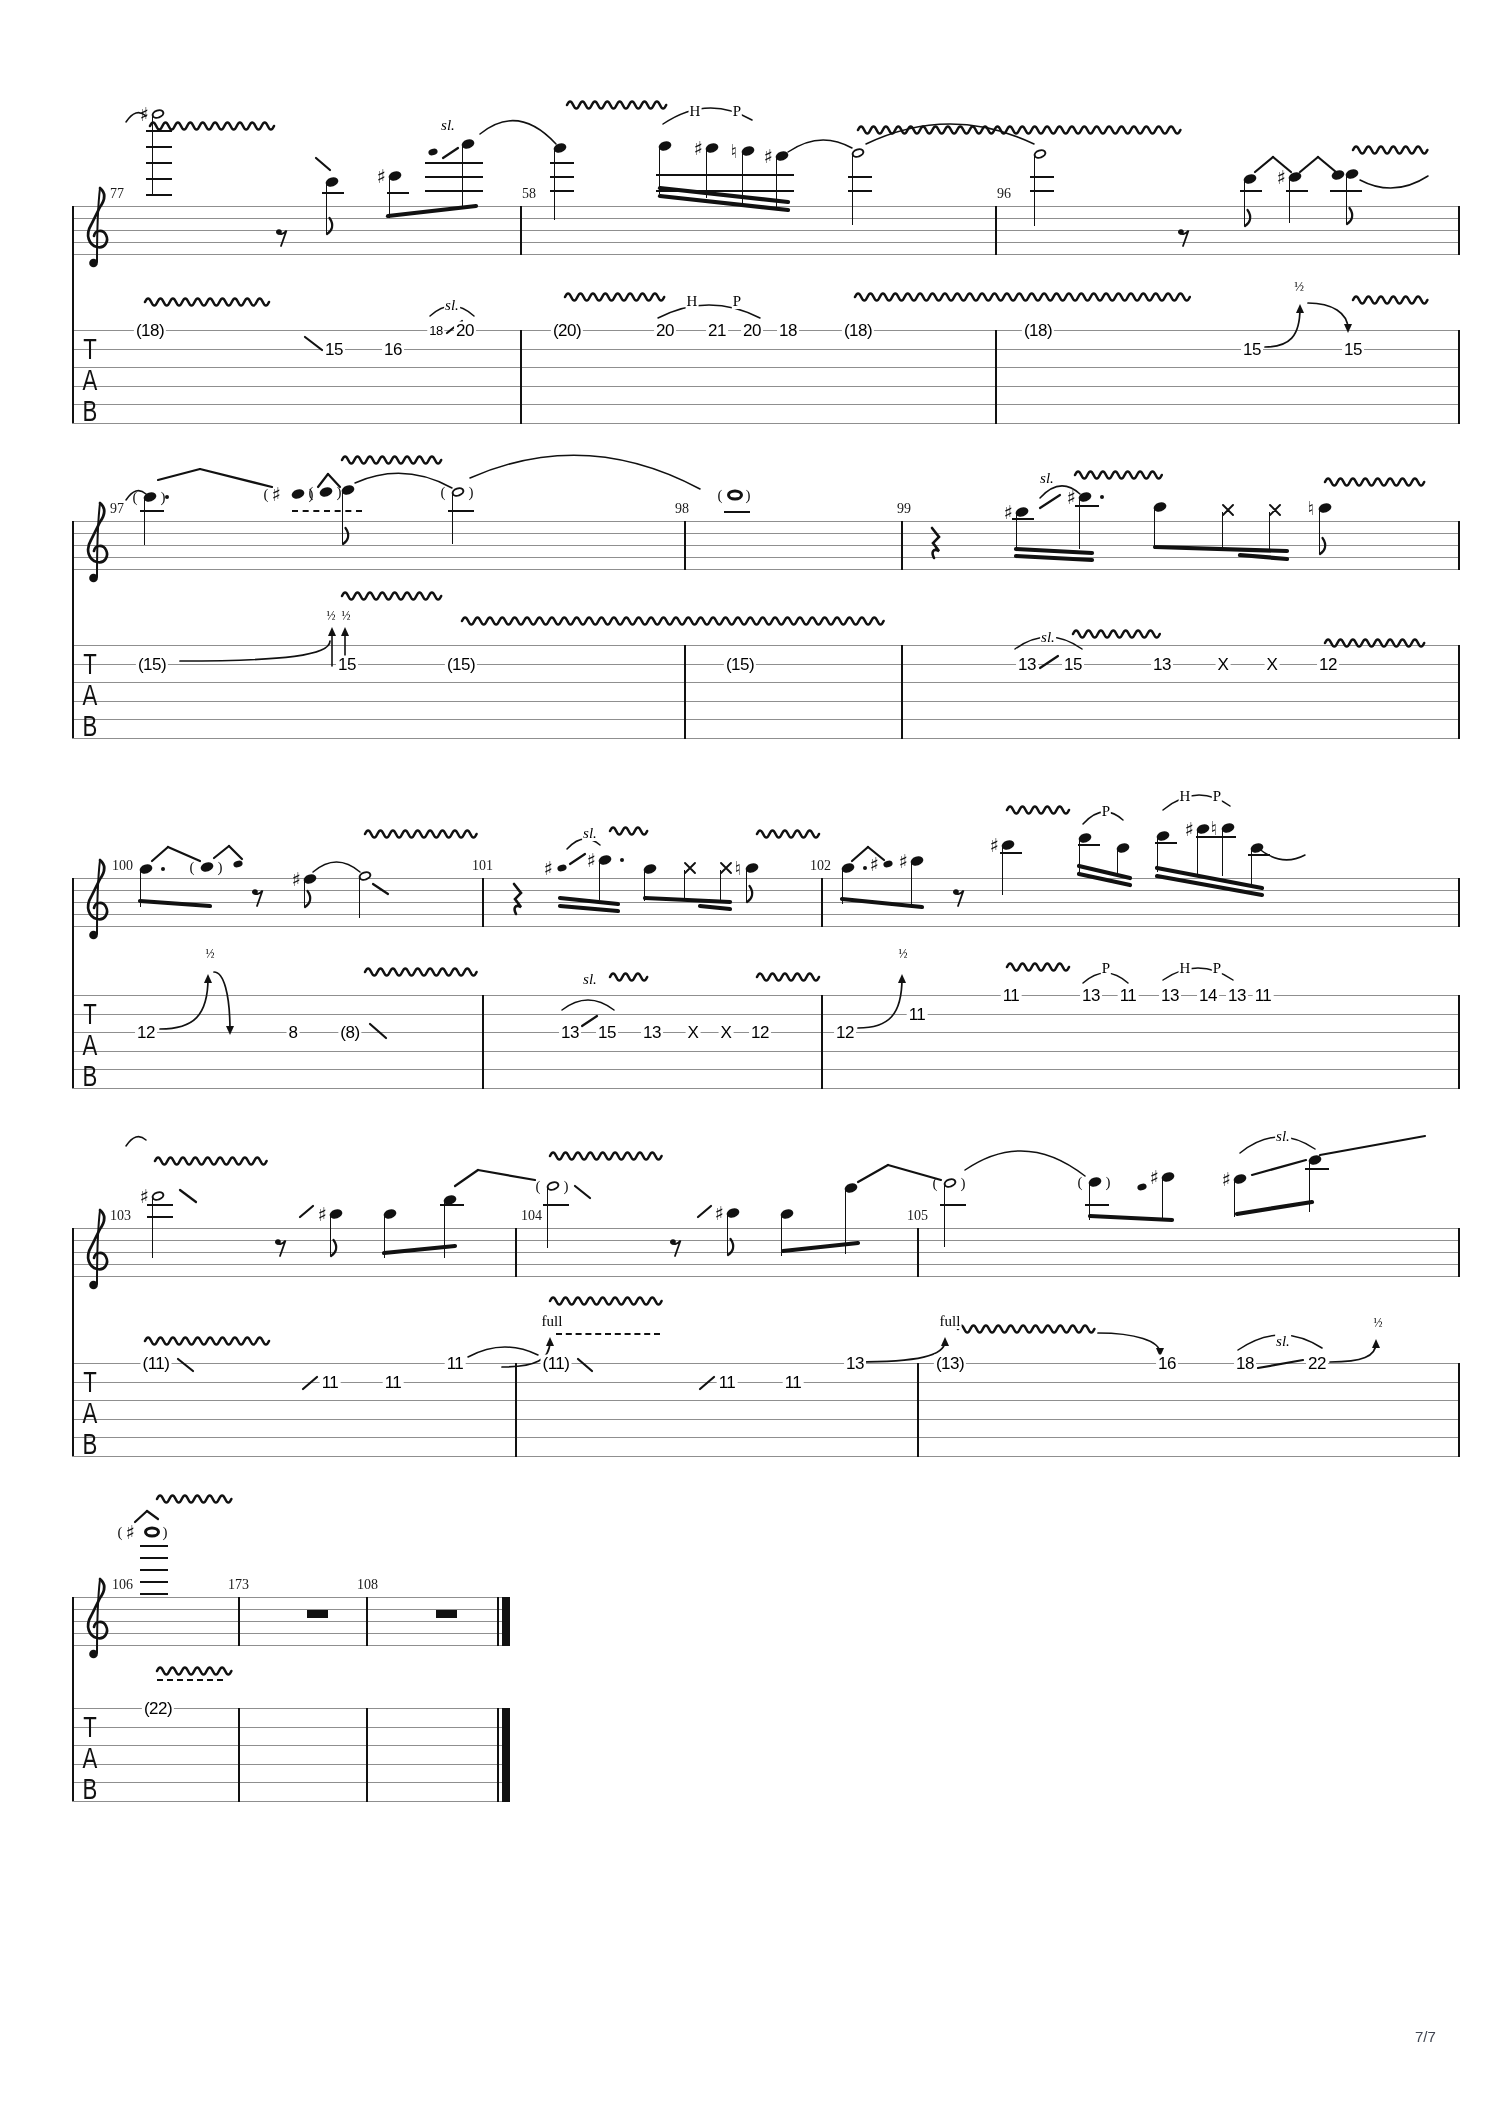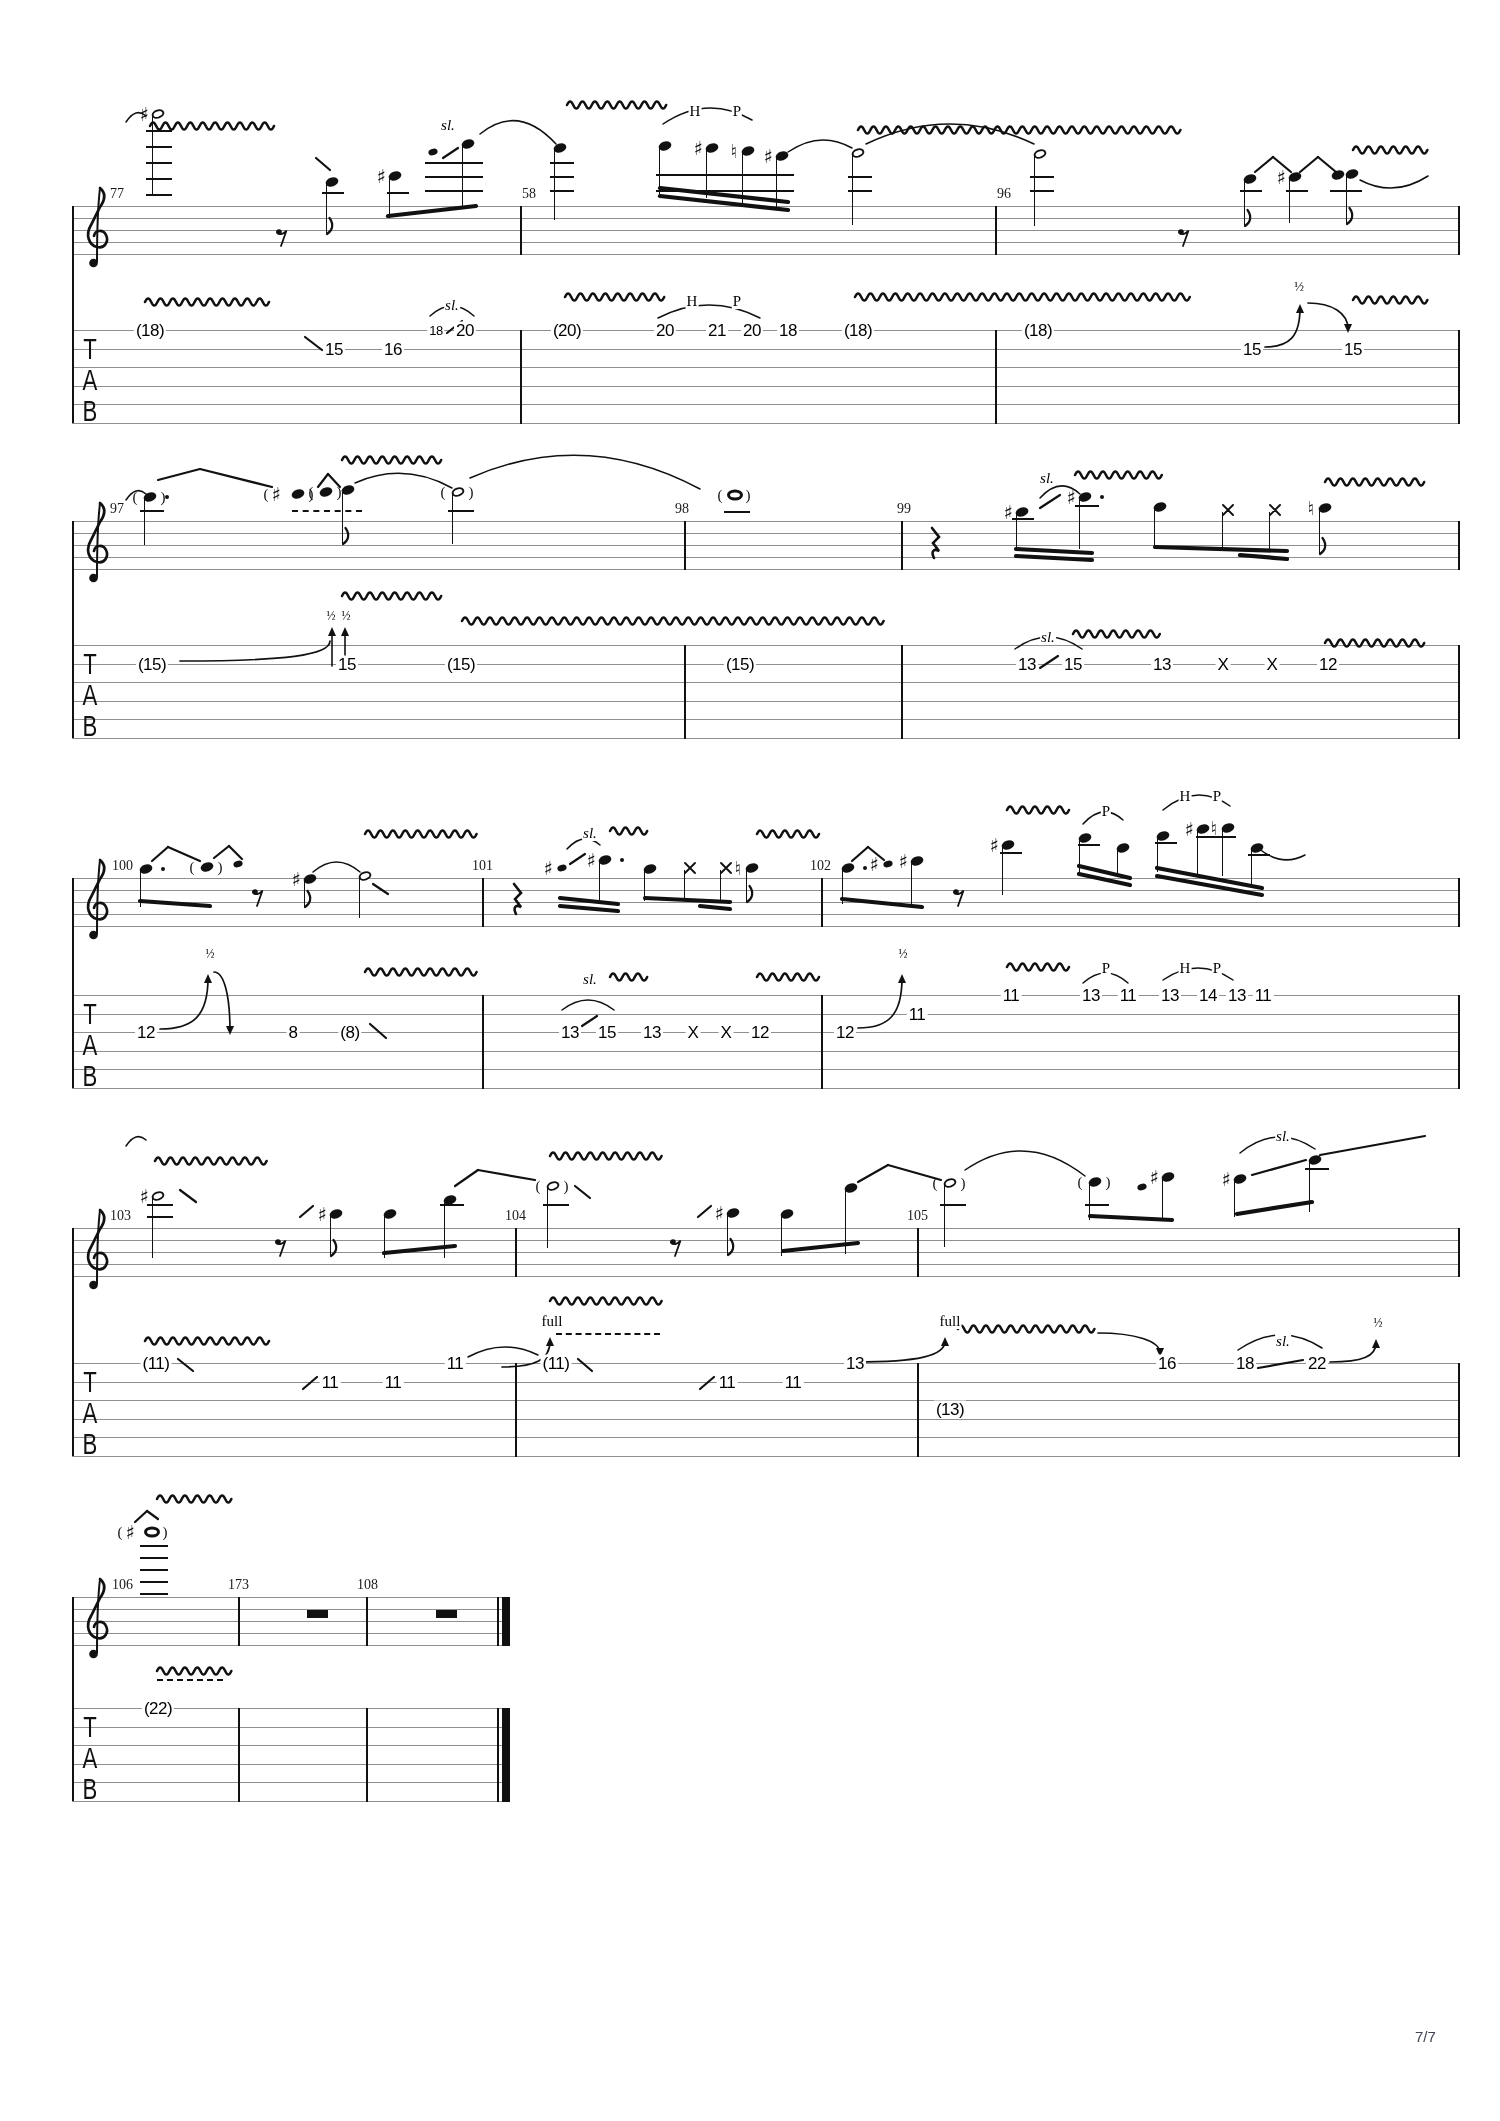--- a/index.html
+++ b/index.html
@@ -708,21 +708,21 @@
       <path d="M22,8 C28,13 27,20 22,27 L13,45 C7,55 11,65 19,67 C27,69 31,61 28,55 C25,49 17,50 16,56" stroke="#111" stroke-width="2.7" fill="none" stroke-linecap="round"></path>
       <path d="M22,8 C20,25 19,55 19,82" stroke="#111" stroke-width="2" fill="none" stroke-linecap="round"></path>
       <circle cx="15.5" cy="83" r="4.3" fill="#111"></circle>
     </svg>
     <div class="tabcol" style="left: 78px; top: 1367px; width: 24px;">
       <div>T</div>
       <div>A</div>
       <div>B</div>
     </div>
     <span class="mnum" style="left: 110px; top: 1208px;">103</span>
-    <span class="mnum" style="left: 505px; top: 1208px;">104</span>
+    <span class="mnum" style="left: 521px; top: 1208px;">104</span>
     <span class="mnum" style="left: 907px; top: 1208px;">105</span>
     <div class="ledger" style="left: 147px; top: 1204px; width: 26px;"></div>
     <div class="ledger" style="left: 147px; top: 1216px; width: 26px;"></div>
     <div class="ledger" style="left: 440px; top: 1204px; width: 24px;"></div>
     <div class="ledger" style="left: 543px; top: 1204px; width: 26px;"></div>
     <div class="ledger" style="left: 940px; top: 1204px; width: 26px;"></div>
     <div class="ledger" style="left: 1085px; top: 1204px; width: 24px;"></div>
     <div class="ledger" style="left: 1305px; top: 1168px; width: 24px;"></div>
     <svg width="75" height="15" style="left: 382px; top: 1242px;">
       <path d="M2,11 L73,4" stroke="#111" stroke-width="4.2" fill="none" stroke-linecap="round"></path>
@@ -881,21 +881,21 @@
     </svg>
     <div class="dashline" style="left: 556px; top: 1333px; width: 104px;"></div>
     <span class="tnote" style="left: 156px; top: 1363px;">(11)</span>
     <span class="tnote" style="left: 330px; top: 1382px;">11</span>
     <span class="tnote" style="left: 393px; top: 1382px;">11</span>
     <span class="tnote" style="left: 455px; top: 1363px;">11</span>
     <span class="tnote" style="left: 556px; top: 1363px;">(11)</span>
     <span class="tnote" style="left: 727px; top: 1382px;">11</span>
     <span class="tnote" style="left: 793px; top: 1382px;">11</span>
     <span class="tnote" style="left: 855px; top: 1363px;">13</span>
-    <span class="tnote" style="left: 950px; top: 1363px; margin-top: 46px;">(13)</span>
+    <span class="tnote" style="left: 950px; top: 1363px;">(13)</span>
     <span class="tnote" style="left: 1167px; top: 1363px;">16</span>
     <span class="tnote" style="left: 1245px; top: 1363px;">18</span>
     <span class="tnote" style="left: 1317px; top: 1363px;">22</span>
     <span class="lbl" style="left: 552px; top: 1314px;">full</span>
     <span class="lbl" style="left: 950px; top: 1314px;">full</span>
     <span class="lbl it" style="left: 1283px; top: 1334px;">sl.</span>
     <span class="lbl" style="left: 1378px; top: 1317px; font-size: 12px;">½</span>
     <span class="lbl it" style="left: 1283px; top: 1129px;">sl.</span>
     <div class="sline" style="left: 72px; top: 1597px; width: 438px;"></div>
     <div class="sline" style="left: 72px; top: 1609px; width: 438px;"></div>

